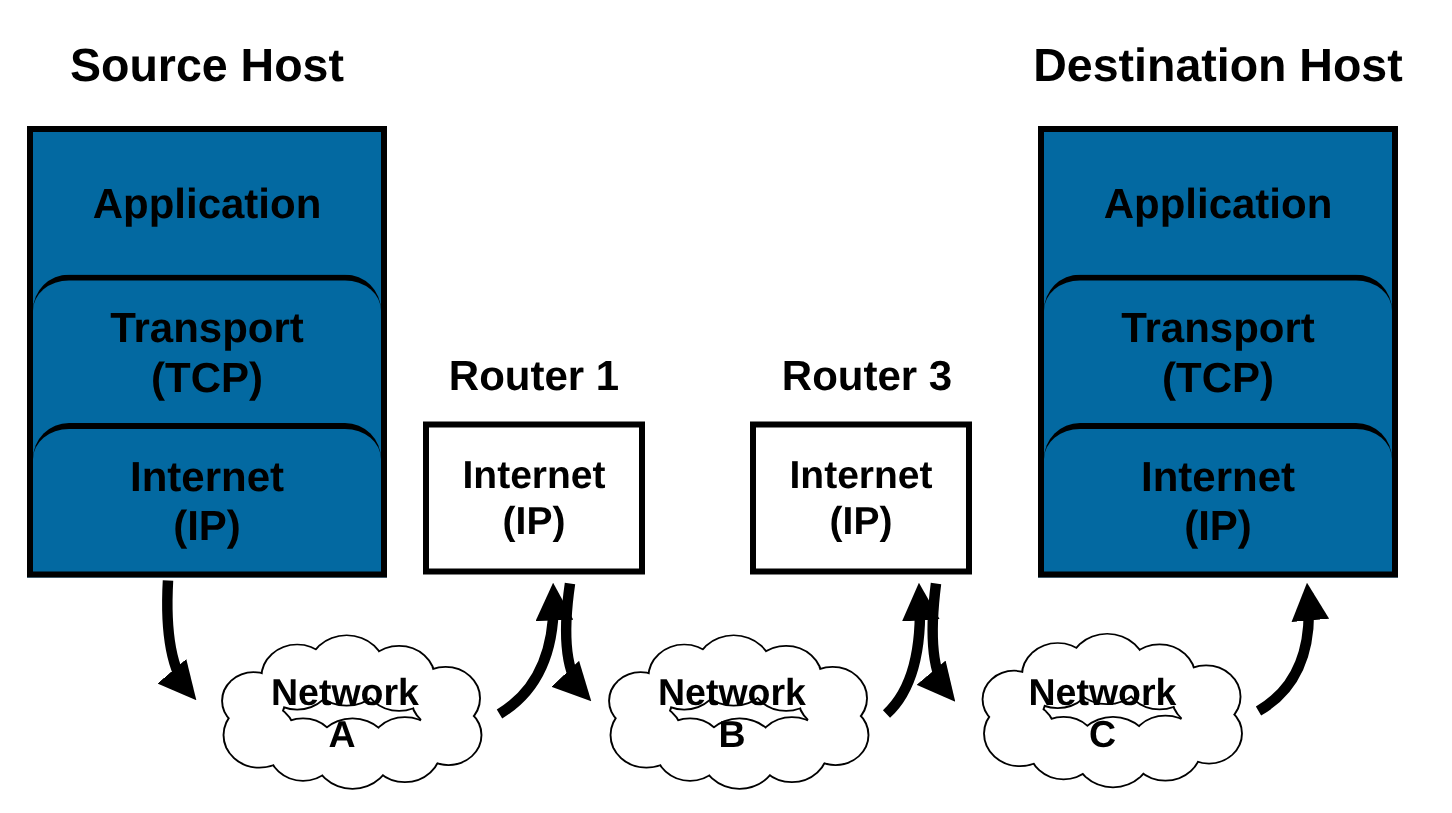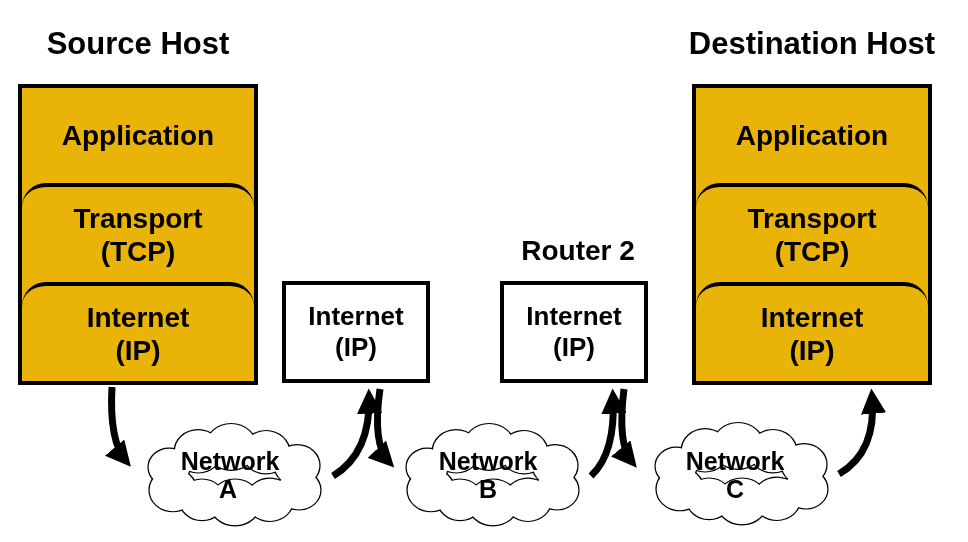--- a/index.html
+++ b/index.html
@@ -18,21 +18,21 @@
     text-align: center;
     white-space: nowrap;
     line-height: 1;
     color: #000;
   }
   .stack {
     position: absolute;
     width: 240px; height: 301px;
     border: 4px solid #000;
     box-sizing: border-box;
-    background: #eab308;
+    background: #0369a1;
     display: flex;
     flex-direction: column;
     z-index: 2;
   }
   .stack .layer {
     height: 95px;
     display: flex;
     flex-direction: column;
     align-items: center;
     justify-content: center;
@@ -163,24 +163,25 @@
     <div class="layer">
       <div>Transport</div>
       <div>(TCP)</div>
     </div>
     <div class="layer">
       <div>Internet</div>
       <div>(IP)</div>
     </div>
   </div>
 
+  <div class="router-title" style="left:276px; top:237px;">Router 1</div>
   <div class="router-box" style="left:282px; top:281px;">
     <div>Internet</div>
     <div>(IP)</div>
   </div>
 
-  <div class="router-title" style="left:498px; top:237px;">Router 2</div>
+  <div class="router-title" style="left:498px; top:237px;">Router 3</div>
   <div class="router-box" style="left:500px; top:281px;">
     <div>Internet</div>
     <div>(IP)</div>
   </div>
 
 </div>
 
 </body></html>

